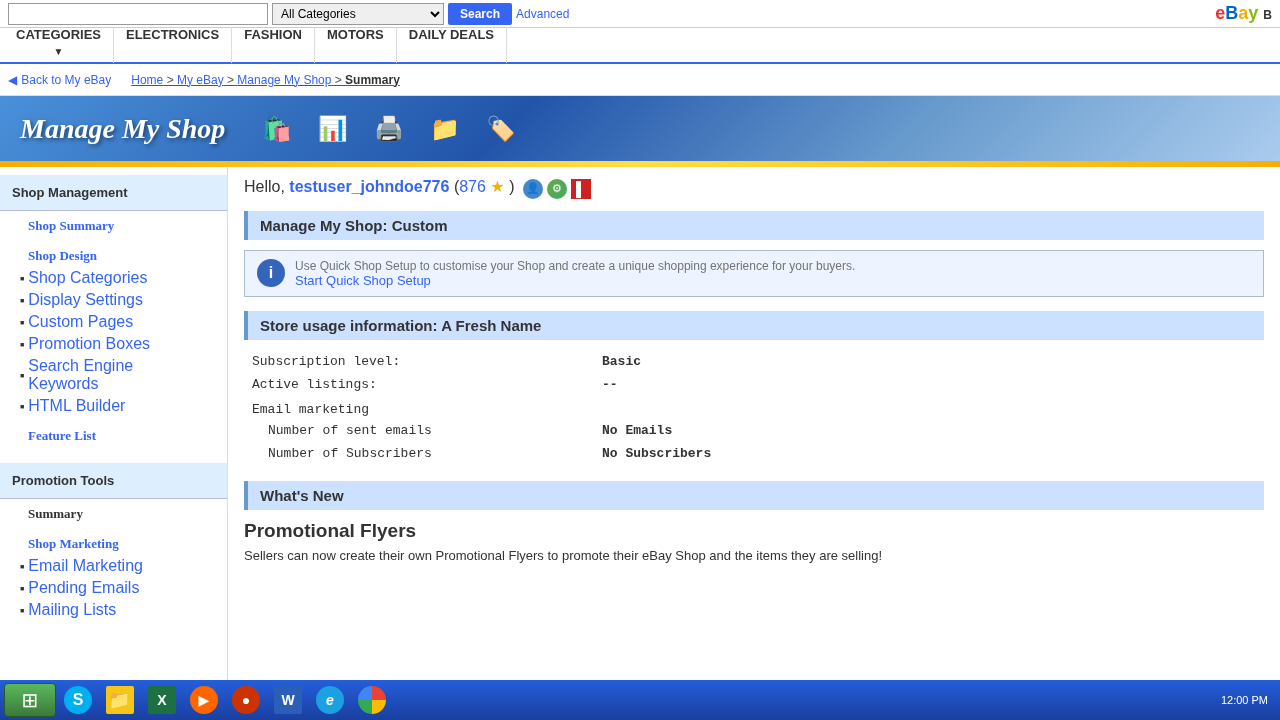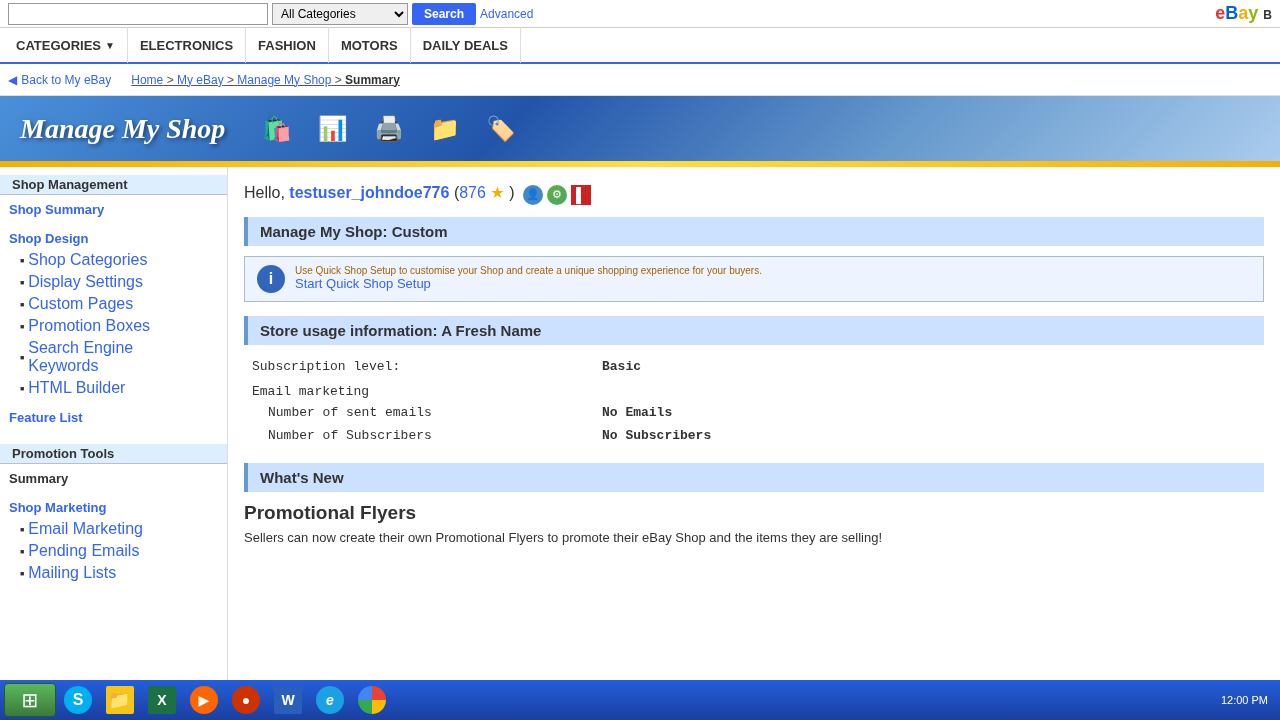--- a/index.html
+++ b/index.html
@@ -20,21 +20,21 @@
       height: 22px;
       border: 1px solid #999;
       padding: 2px 4px;
       font-size: 12px;
     }
     .category-select {
       height: 22px;
       border: 1px solid #999;
       font-size: 12px;
       padding: 0 4px;
-      width: 136px;
+      width: 172px;
     }
     .search-btn {
       background: #3665f3;
       color: #fff;
       border: none;
       height: 22px;
       padding: 0 12px;
       font-size: 12px;
       font-weight: bold;
       cursor: pointer;
@@ -60,20 +60,21 @@
       padding: 0 12px;
       height: 36px;
       display: flex;
       align-items: center;
       font-size: 13px;
       font-weight: bold;
       color: #333;
       cursor: pointer;
       text-decoration: none;
       border-right: 1px solid #ddd;
+      flex-direction: column;
     }
     .nav-item.categories { display: flex; align-items: center; gap: 4px; }
     .nav-item.categories .arrow { font-size: 10px; }
     .nav-right { margin-left: auto; display: flex; align-items: center; gap: 8px; font-size: 12px; }
 
     
     .back-bar {
       background: #fff;
       padding: 4px 8px;
       display: flex;
@@ -146,34 +147,35 @@
     .sidebar {
       width: 228px;
       background: #fff;
       border-right: 1px solid #ddd;
       padding: 8px 0;
       overflow-y: auto;
       flex-shrink: 0;
     }
     .sidebar-section-title {
       background: #ddeeff;
-      padding: 2px 12px;
+      padding: 10px 12px;
       font-size: 13px;
       font-weight: bold;
       color: #333;
       border-bottom: 1px solid #bbd;
       margin-bottom: 4px;
     }
     .sidebar-link {
       display: block;
-      padding: 3px 9px;
+      padding: 3px 28px;
       font-size: 12px;
       color: #3665f3;
       text-decoration: none;
       cursor: pointer;
+      font-family: Liberation Serif, serif;
     }
     .sidebar-link.bold { font-weight: bold; font-size: 13px; }
     .sidebar-link.active { font-weight: bold; color: #333; text-decoration: none; cursor: default; }
     .sidebar-sublink {
       display: block;
       padding: 2px 20px;
       font-size: 16px;
       color: #3665f3;
       text-decoration: none;
       cursor: pointer;
@@ -183,21 +185,21 @@
       align-items: center;
       gap: 4px;
     }
     .sidebar-bullet::before { content: "■"; font-size: 7px; color: #333; }
     .sidebar-divider { height: 8px; }
     .sidebar-section-gap { height: 16px; }
 
     
     .content {
       flex: 1;
-      padding: 16px 16px;
+      padding: 10px 16px;
       overflow-y: auto;
       background: #fff;
     }
 
     
     .hello-bar {
       font-size: 16px;
       margin-bottom: 12px;
       color: #333;
     }
@@ -249,21 +251,21 @@
     }
     .info-icon {
       width: 28px; height: 28px;
       background: #3366bb;
       color: #fff;
       border-radius: 50%;
       display: flex; align-items: center; justify-content: center;
       font-size: 16px; font-weight: bold;
       flex-shrink: 0;
     }
-    .info-text { font-size: 10px; color: #a16207; }
+    .info-text { font-size: 12px; color: #737373; }
     .info-link { color: #3665f3; text-decoration: none; cursor: pointer; }
 
     
     .store-table { width: 100%; border-collapse: collapse; margin-bottom: 16px; font-family: Liberation Mono, monospace; }
     .store-table td { padding: 4px 8px; font-size: 13px; vertical-align: top; }
     .store-table .label { color: #333; width: 350px; }
     .store-table .value { font-weight: bold; color: #333; }
     .email-marketing-row td { padding: 6px 8px 2px 8px; font-size: 13px; color: #333; }
 
     
@@ -424,20 +426,24 @@
     </div>
 
     <div class="section-header">Store usage information: A Fresh Name</div>
 
     <table class="store-table">
       <tbody>
           <tr>
         <td class="label">Subscription level:</td>
         <td class="value">Basic</td>
       </tr>
+      <tr>
+        <td class="label">Active listings:</td>
+        <td class="value">--</td>
+      </tr>
       <tr class="email-marketing-row">
         <td colspan="2">Email marketing</td>
       </tr>
       <tr>
         <td class="label" style="padding-left:24px;">Number of sent emails</td>
         <td class="value">No Emails</td>
       </tr>
       <tr>
         <td class="label" style="padding-left:24px;">Number of Subscribers</td>
         <td class="value">No Subscribers</td>

